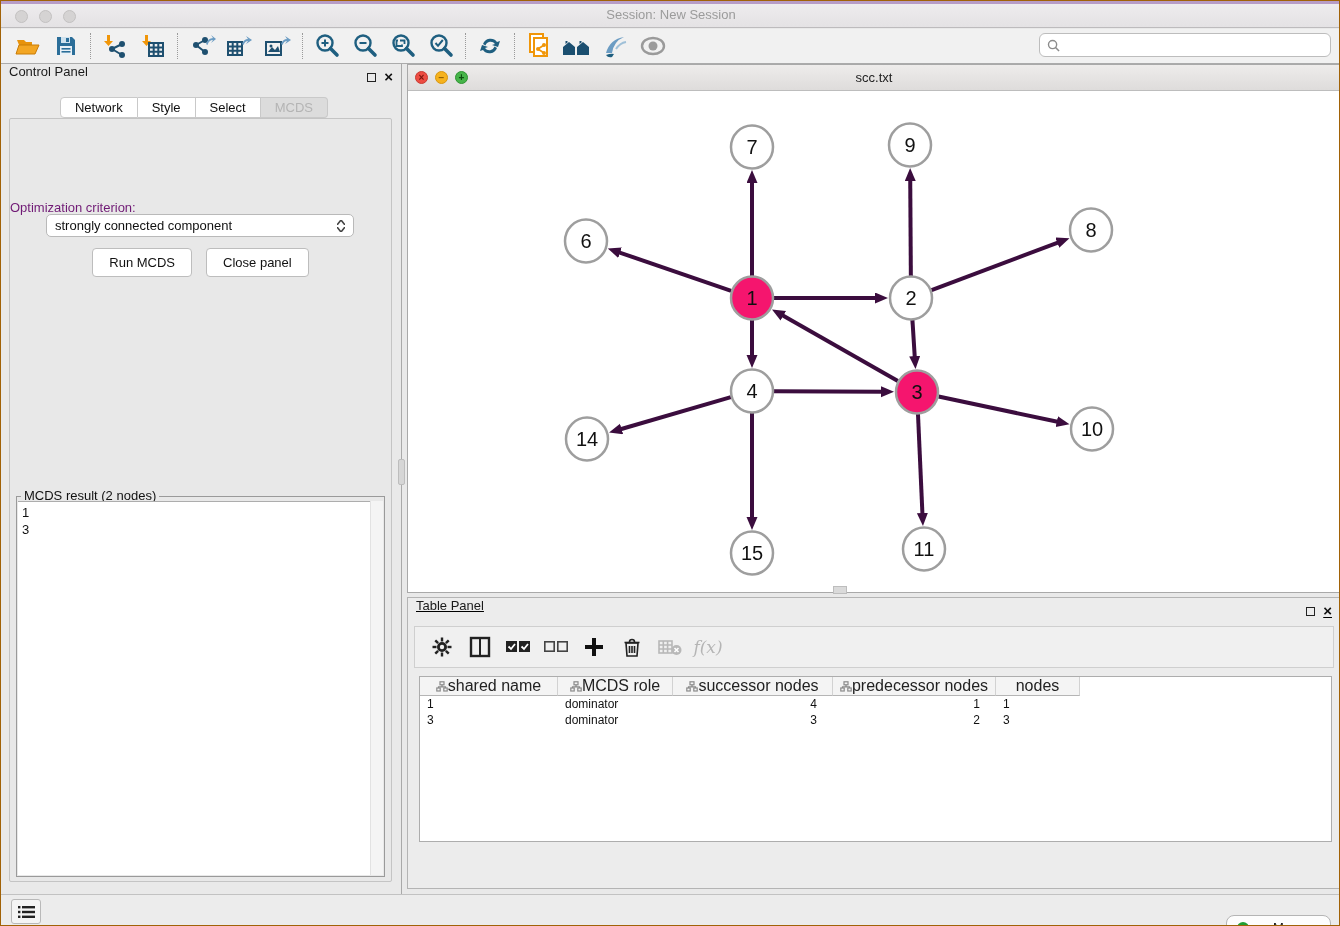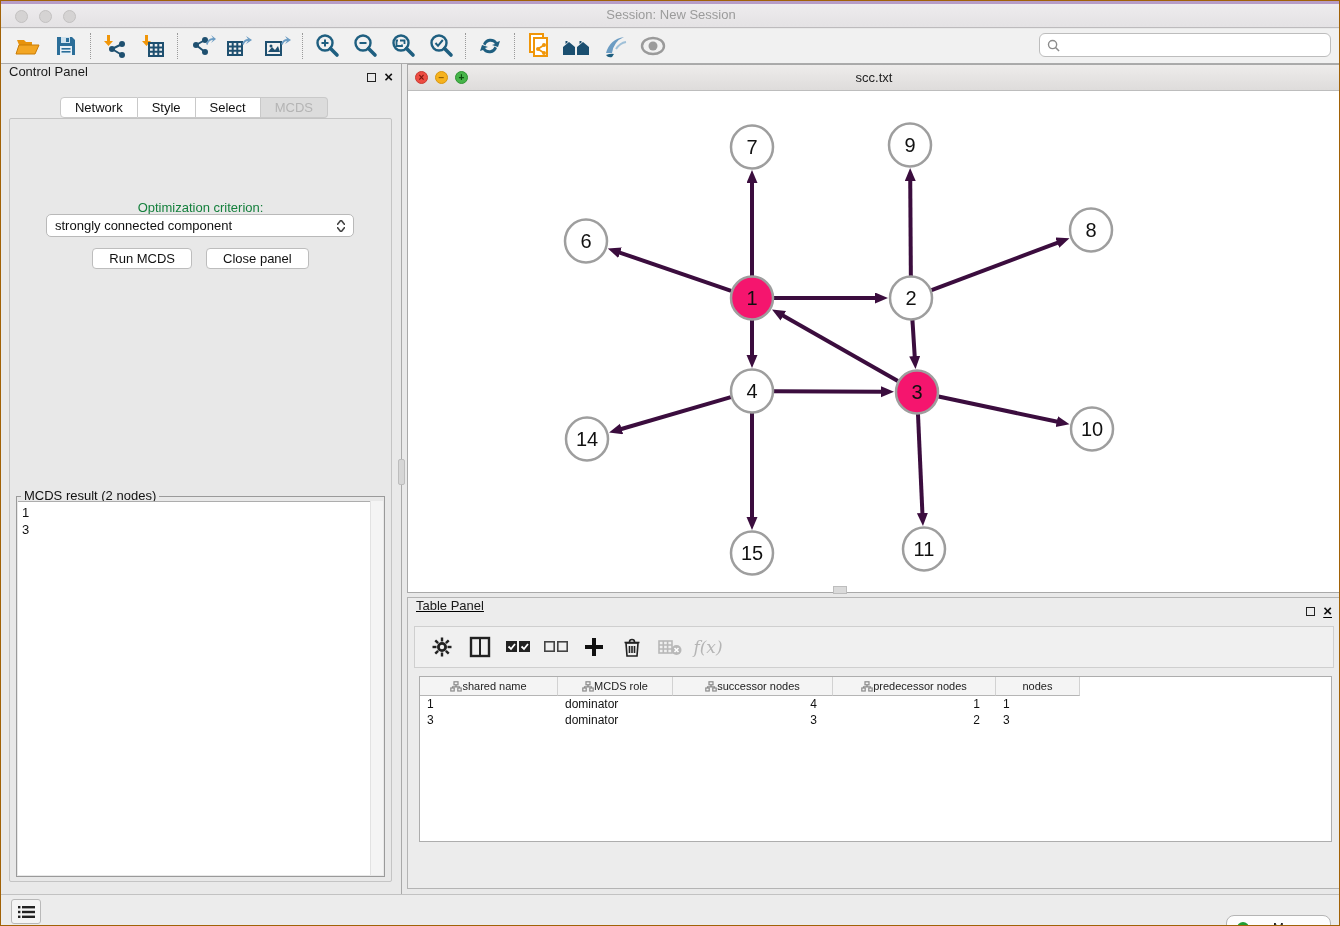--- a/index.html
+++ b/index.html
@@ -30,26 +30,26 @@
   .control-panel{position:absolute;left:0;top:63px;width:401px;height:830px;background:#e9e9e9;
     border-right:1px solid #a9a9a9;}
   .cp-content{position:absolute;left:8px;right:9px;top:54px;bottom:12px;background:#e8e8e8;
     border:1px solid #c4c4c4;border-radius:2px;}
   .seg-tabs{position:absolute;top:33px;left:0;right:14px;display:flex;justify-content:center;z-index:2;}
   .seg{height:21px;padding:0 14px;display:flex;align-items:center;font-size:13px;color:#111;
     background:#fff;border:1px solid #c9c9c9;border-left:none;}
   .seg:first-child{border-left:1px solid #c9c9c9;border-radius:4px 0 0 4px;}
   .seg:last-child{border-radius:0 4px 4px 0;}
   .seg.active{background:#dcdcdc;color:#b4b4b4;}
-  .opt-label{position:absolute;left:0;right:0;top:81px;text-align:center;font-size:13px;color:#15803d;}
+  .opt-label{position:absolute;left:0;right:0;top:81px;font-size:13px;color:#701a75;}
   .dropdown{position:absolute;left:36px;top:95px;width:308px;height:23px;background:#fff;
     border:1px solid #b9b9b9;border-radius:5px;display:flex;align-items:center;padding:0 8px;font-size:13px;color:#111;}
   .dd-stepper{margin-left:auto;display:flex;flex-direction:column;gap:2px;align-items:center;}
   .cp-buttons{position:absolute;left:0;right:0;top:129px;display:flex;justify-content:center;gap:14px;}
-  .btn{height:21px;padding:0 16px;background:#fff;border:1px solid #bdbdbd;border-radius:4px;
+  .btn{height:29px;padding:0 16px;background:#fff;border:1px solid #bdbdbd;border-radius:4px;
     font-size:13px;color:#111;display:flex;align-items:center;}
   .result-fieldset{position:absolute;left:6px;right:6px;top:377px;bottom:4px;border:1px solid #9a9a9a;}
   .result-legend{position:absolute;top:-9px;left:4px;background:#e8e8e8;padding:0 3px;font-size:13px;color:#111;}
   .result-text{position:absolute;left:1px;right:1px;top:4px;bottom:1px;background:#fff;
     border-top:1px solid #adadad;font-size:13px;color:#111;padding:2px 4px;line-height:17px;}
   .result-scroll{position:absolute;right:1px;top:4px;bottom:1px;width:13px;background:#f4f4f4;border-left:1px solid #e2e2e2;}
   
   .network-window{position:absolute;left:406px;top:63px;width:934px;height:529px;background:#fff;
     border:1px solid #a9a9a9;}
   .net-titlebar{height:26px;background:linear-gradient(#eeeceb,#dedcdb);border-bottom:1px solid #bdbdbd;
@@ -69,21 +69,21 @@
   
   .table-panel{position:absolute;left:406px;top:596px;width:934px;height:292px;background:#ececec;
     border:1px solid #b4b4b4;text-decoration:underline;}
   .tp-toolbar{position:absolute;left:6px;right:6px;top:28px;height:42px;background:#f0f0f0;
     border:1px solid #cfcfcf;display:flex;align-items:center;padding-left:10px;gap:4px;}
   .tp-btn{width:34px;height:32px;display:flex;align-items:center;justify-content:center;}
   .fx{font-family:"DejaVu Serif","Liberation Serif",serif;font-style:italic;font-size:17px;color:#b5b5b5;}
   .tbl-wrap{position:absolute;left:11px;right:8px;top:78px;bottom:46px;background:#fff;border:1px solid #adadad;overflow:hidden;}
   .tbl-header{display:flex;height:19px;}
   .th-cell{background:#f4f4f4;border-right:1px solid #d2d2d2;border-bottom:1px solid #b5b5b5;
-    display:flex;align-items:center;justify-content:center;font-size:11px;color:#222;}
+    display:flex;align-items:center;justify-content:center;font-size:16px;color:#222;}
   .tbl-row{display:flex;height:16px;font-size:12px;color:#111;}
   .td-cell{overflow:hidden;white-space:nowrap;}
   .bottom-tabs{position:absolute;left:0;right:0;bottom:8px;display:flex;justify-content:center;}
   
   .statusbar{position:absolute;left:0;top:893px;width:1340px;height:33px;background:#ececec;
     border-top:1px solid #c2c2c2;}
   .list-btn{position:absolute;left:10px;top:4px;width:30px;height:25px;background:#f4f4f4;
     border:1px solid #b9b9b9;border-radius:3px;display:flex;align-items:center;justify-content:center;}
   .memory-btn{position:absolute;right:10px;top:20px;height:25px;padding:0 10px;background:#fdfdfd;
     border:1px solid #b5b5b5;border-radius:8px;display:flex;align-items:center;gap:24px;font-size:13px;color:#111;}

